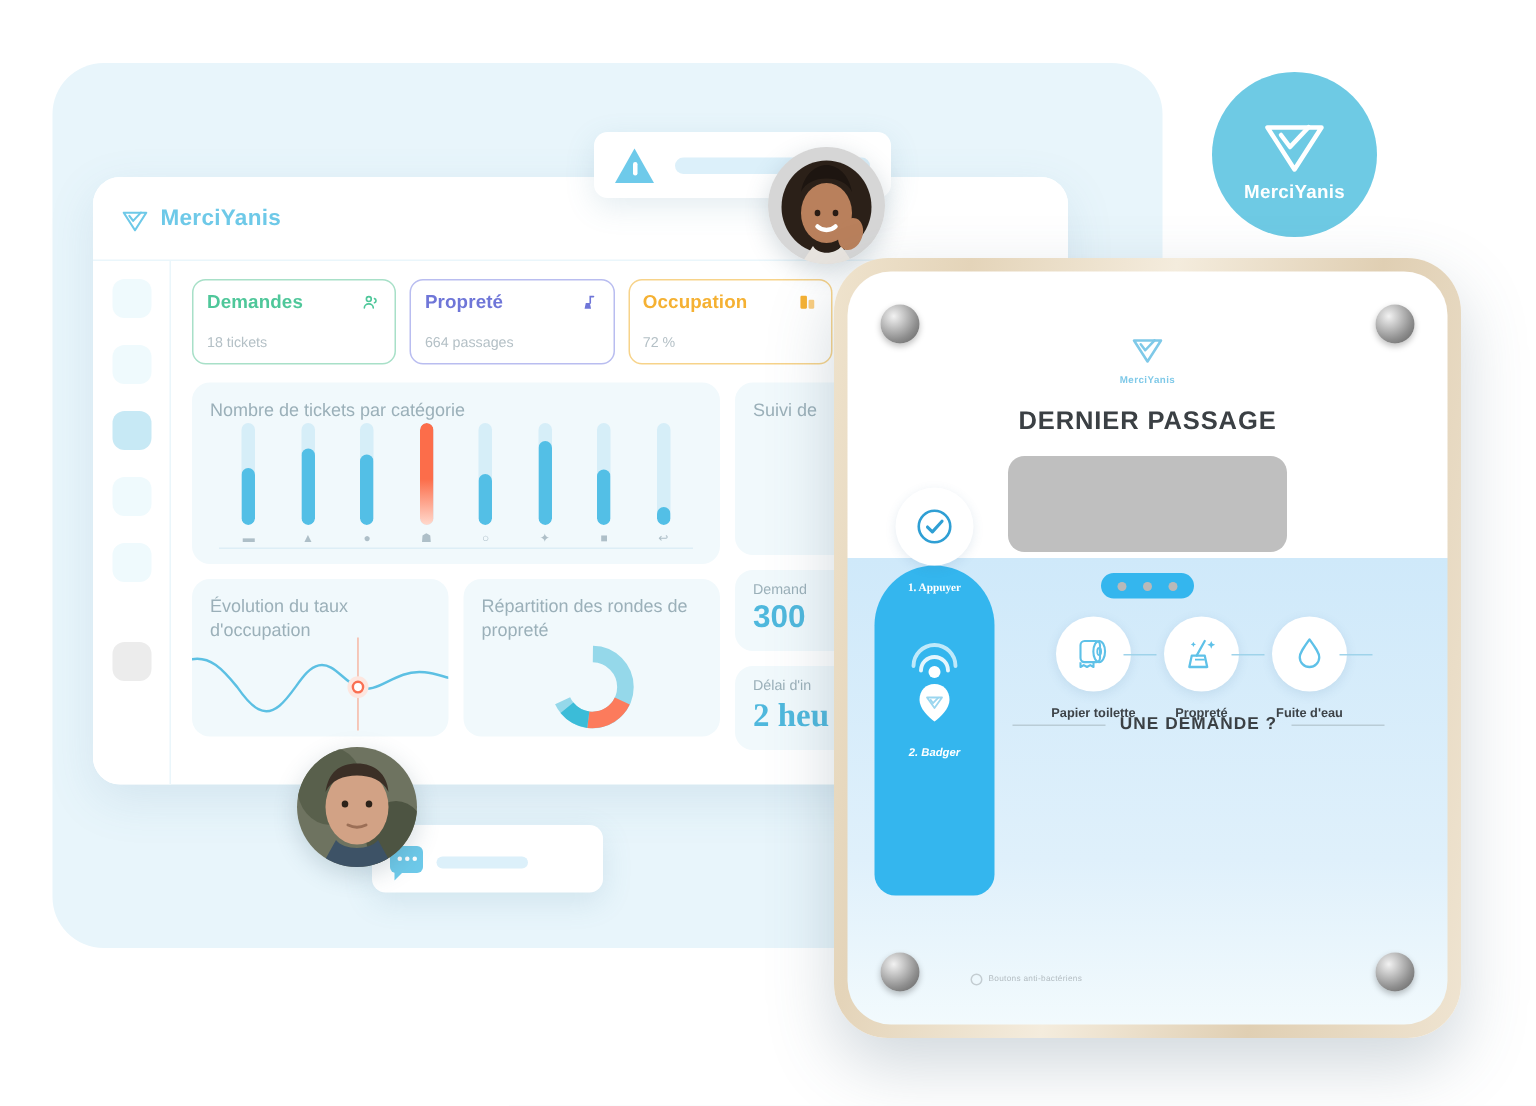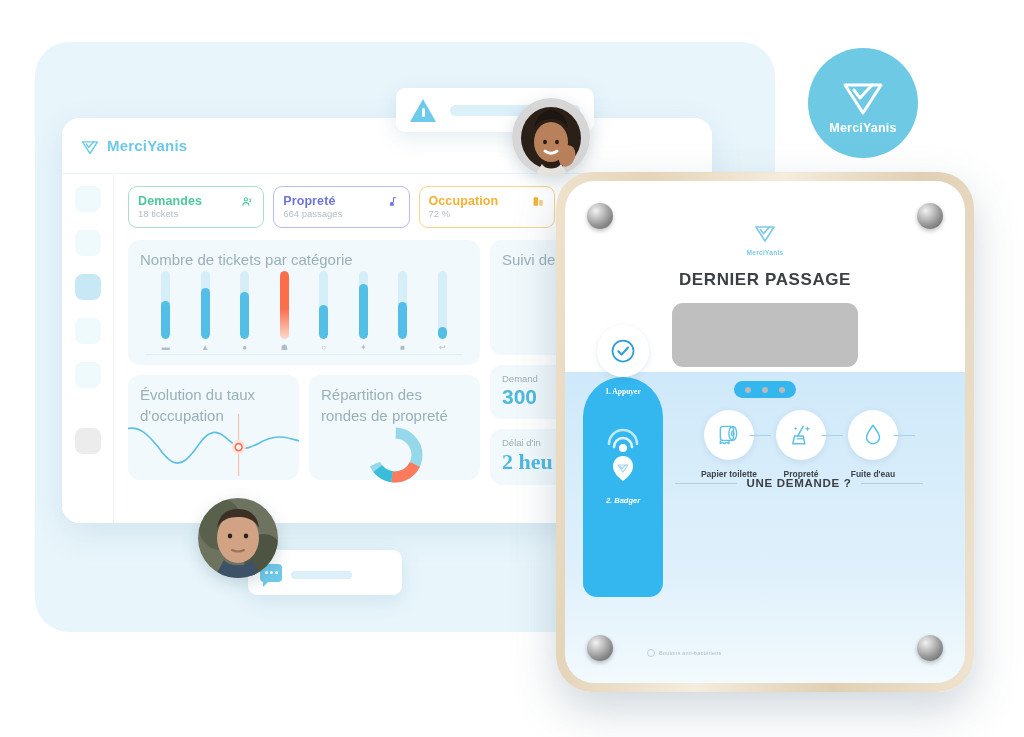--- a/index.html
+++ b/index.html
@@ -49,35 +49,35 @@
   .content { flex:1; padding: 12px 12px 8px 14px; }
 
   
   .kpis { display:flex; gap: 9px; margin-bottom: 12px; }
   .kpi {
     flex:1; border:1.4px solid; border-radius: 9px; padding: 7px 9px 8px 9px;
     background:#fff; min-width:0;
   }
   .kpi-top { display:flex; align-items:center; justify-content:space-between; }
   .kpi-title { font-size: 12.5px; font-weight:600; letter-spacing:.1px; }
-  .kpi-sub { font-size: 9.5px; color:#b4c0c6; margin-top: 0; }
+  .kpi-sub { font-size: 9.5px; color:#b4c0c6; margin-top: 15px; }
   .kpi.green  { border-color:#a8e0c8; } .kpi.green .kpi-title{ color:#4fc79a; }
   .kpi.violet { border-color:#b9bdf0; } .kpi.violet .kpi-title{ color:#6f76d8; }
   .kpi.amber  { border-color:#f7d38a; } .kpi.amber .kpi-title{ color:#f5b133; }
   .kpi.teal   { border-color:#a3dfd6; } .kpi.teal .kpi-title{ color:#4cc2ae; }
   .kpi-ico { width:13px; height:13px; flex:0 0 13px; }
 
   
   .grid { display:flex; gap: 10px; }
   .col-left  { flex: 0 0 352px; display:flex; flex-direction:column; gap:10px; }
   .col-right { flex: 1; display:flex; flex-direction:column; gap:10px; min-width:0; }
   .card {
     background:#f1f9fc; border-radius: 12px; padding: 10px 12px;
   }
-  .card-title { font-size: 15px; color:#9bb0b9; line-height:1.35; }
+  .card-title { font-size: 12px; color:#9bb0b9; line-height:1.35; }
 
   
   .bars { display:flex; justify-content:space-around; align-items:flex-end;
           height: 70px; margin: 12px 6px 0 6px; }
   .barwrap { display:flex; flex-direction:column; align-items:center; width: 22px; }
   .bartrack { width: 9px; height: 68px; border-radius: 5px; background:#d6eef8;
               position:relative; overflow:hidden; }
   .barfill { position:absolute; left:0; bottom:0; width:100%; border-radius:5px;
              background:#53bfe6; }
   .barfill.hot { background: linear-gradient(180deg,#fc6d4a 0%,#fc6d4a 55%,#ffd9cd 100%); }

